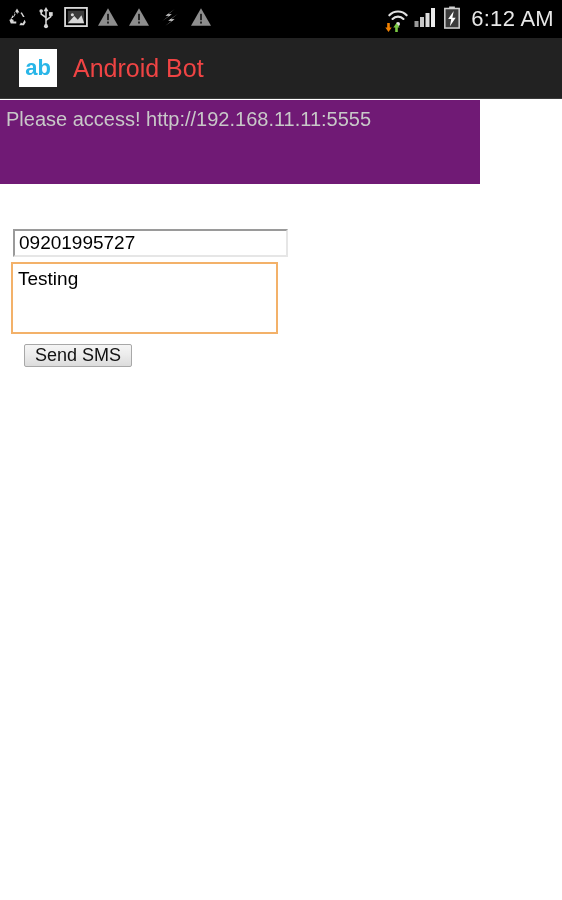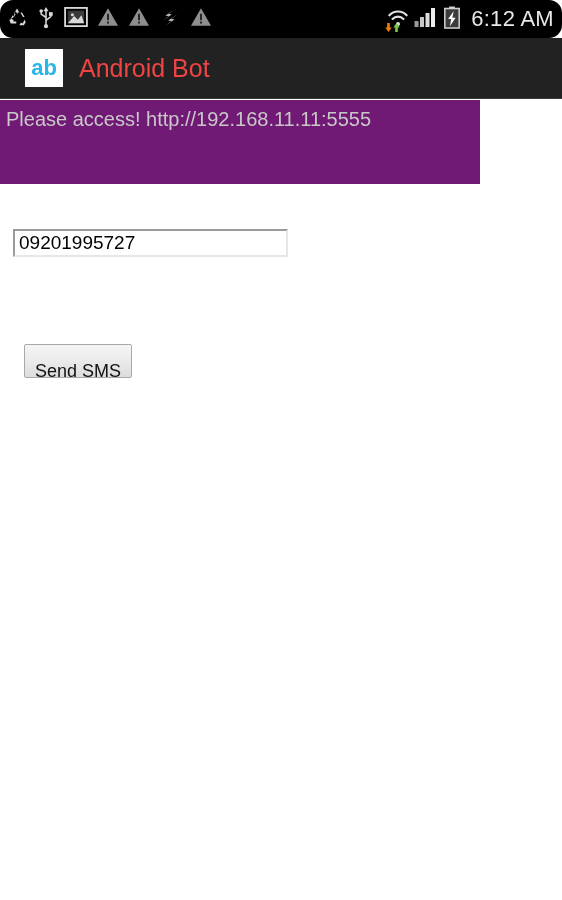--- a/index.html
+++ b/index.html
@@ -10,40 +10,39 @@
     overflow:hidden;
   }
 
   
   #status-bar {
     position:absolute; left:0; top:0;
     width:562px; height:38px;
     background:#000000;
     display:flex; align-items:center;
     padding:0 8px 0 6px;
-    border-radius:13px;
   }
   #status-left { display:flex; align-items:center; gap:9px; flex:0 0 auto; }
   #status-right { margin-left:auto; display:flex; align-items:center; gap:5px; }
   .sicon { display:block; }
   #clock {
     color:#e8e8e8; font-size:22px; letter-spacing:0.3px;
     margin-left:5px; font-family:"Liberation Sans", sans-serif;
   }
   #wifi-wrap { position:relative; width:24px; height:22px; }
   #wifi-arrows { position:absolute; left:0px; bottom:-2px; display:flex; gap:1px; }
 
   
   #title-bar {
     position:absolute; left:0; top:38px;
     width:562px; height:61px;
     background:#222222;
     border-bottom:1px solid #3a3a3a;
     display:flex; align-items:center;
-    padding-left:25px;
+    padding-left:19px;
   }
   #app-icon {
     width:38px; height:38px; background:#ffffff;
     display:flex; align-items:center; justify-content:center;
     flex:0 0 auto;
   }
   #app-icon-text {
     color:#29b6e8; font-size:22px; font-weight:bold;
     line-height:1; letter-spacing:0px;
   }
@@ -82,21 +81,21 @@
     background:#ffffff;
     border:2px solid #f3b169;
     font-family:"Liberation Sans", sans-serif;
     font-size:19px; color:#000000;
     padding:3px 5px; outline:none; resize:none;
     line-height:1.25;
   }
 
   #send-button {
     position:absolute; left:24px; top:160px;
-    height:23px; padding:16px 10px;
+    height:23px; padding:0 10px;
     background:linear-gradient(to bottom, #f5f5f5 0%, #ececec 45%, #dcdcdc 100%);
     border:1px solid #a8a8a8;
     border-radius:2px;
     font-family:"Liberation Sans", sans-serif;
     font-size:18px; color:#111111;
     line-height:21px; white-space:nowrap; cursor:pointer;
   }
 </style>
 </head>
 <body>
@@ -227,15 +226,16 @@
 </div>
 
 <div id="notice-band">
   <div id="notice-text">Please access! http://192.168.11.11:5555</div>
 </div>
 
 <div id="content">
 
   <input id="phone-input" type="text" value="09201995727" style="">
 
+  <textarea id="message-input" style="">Testing</textarea>
 
   <button id="send-button">Send SMS</button>
 </div>
 
 </body></html>

